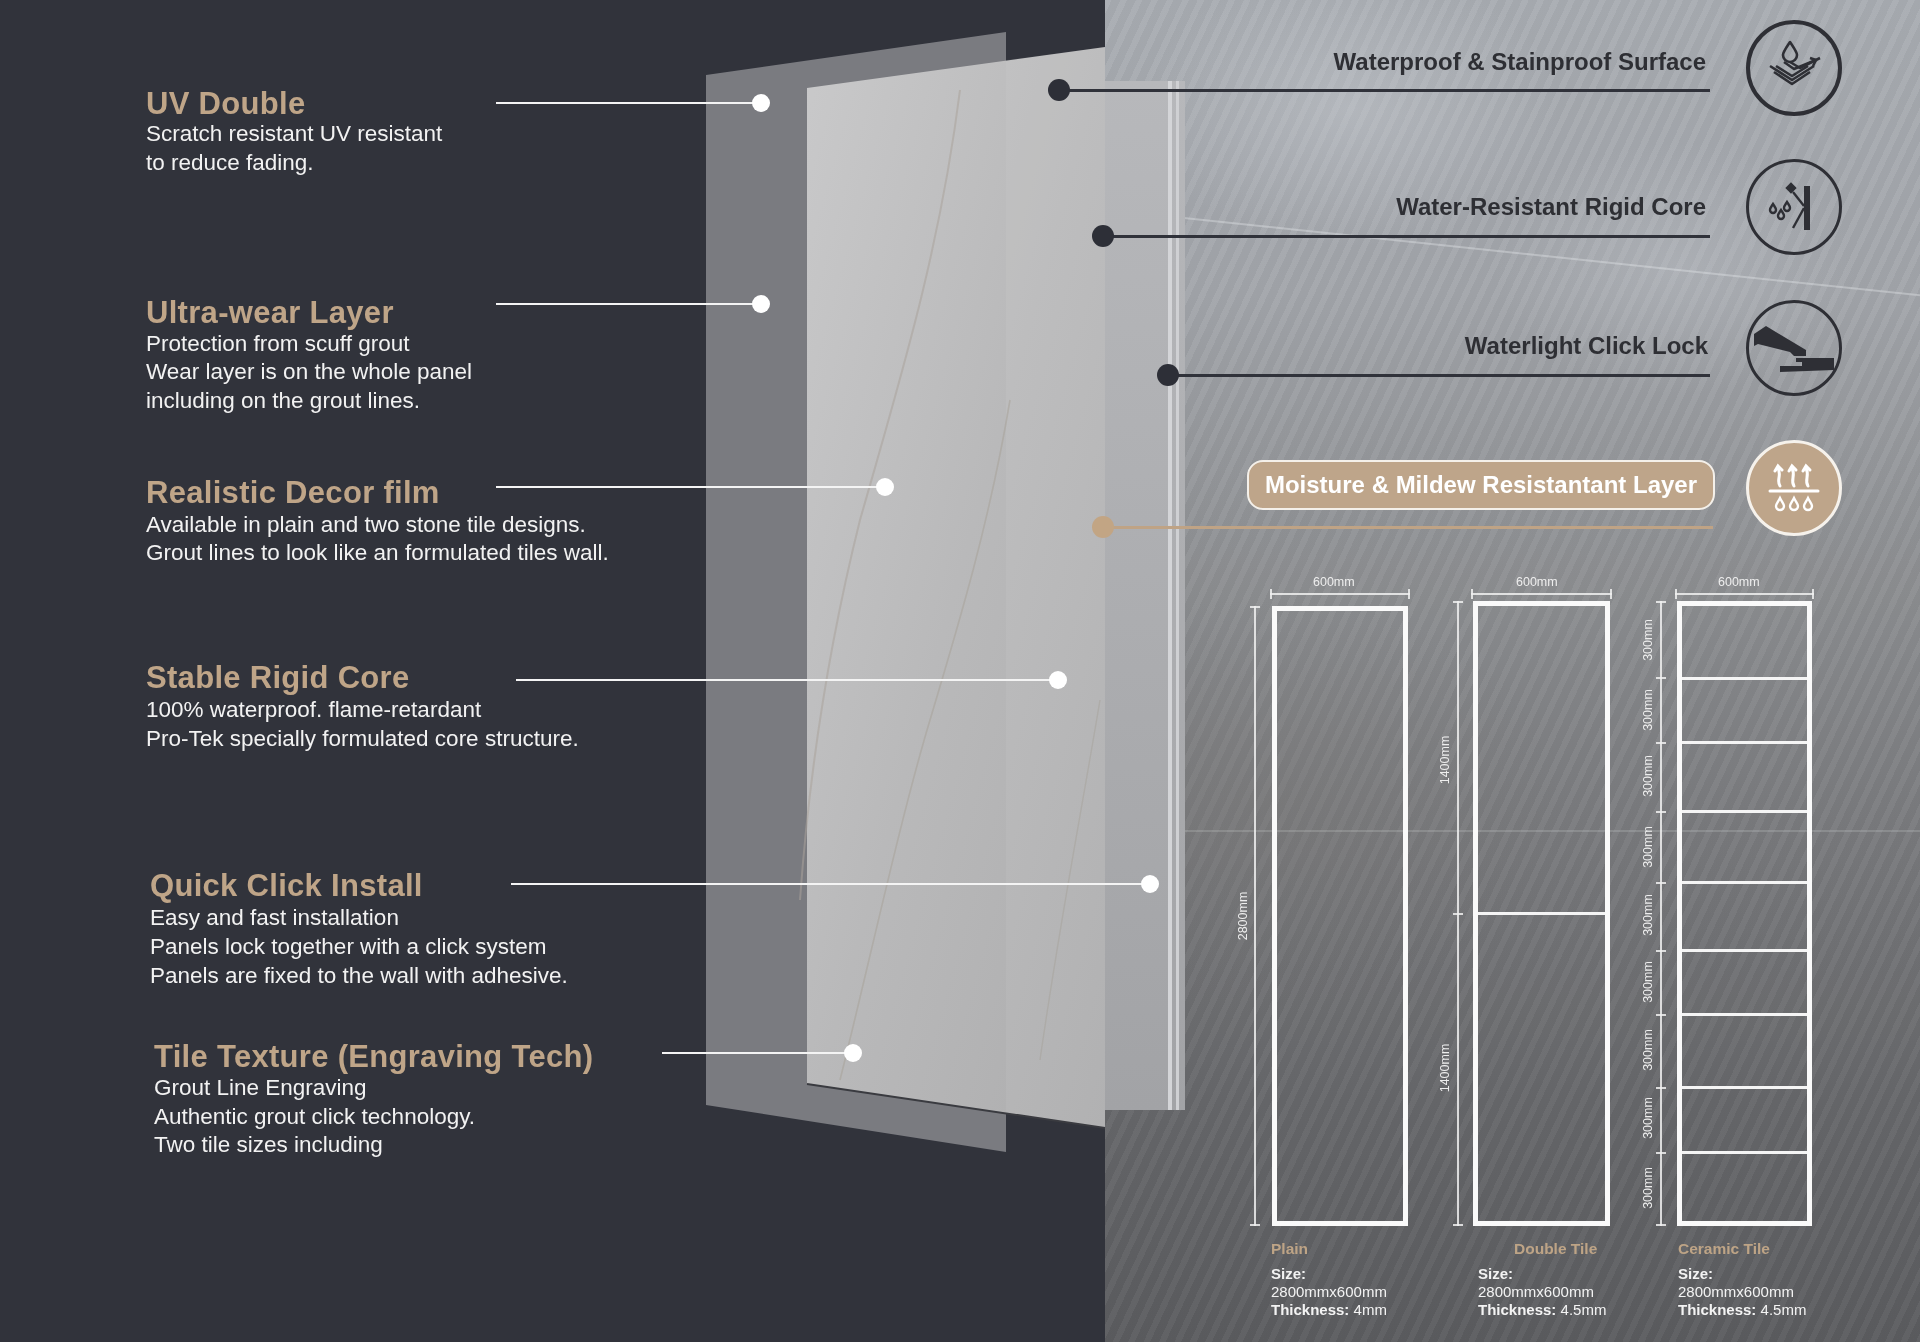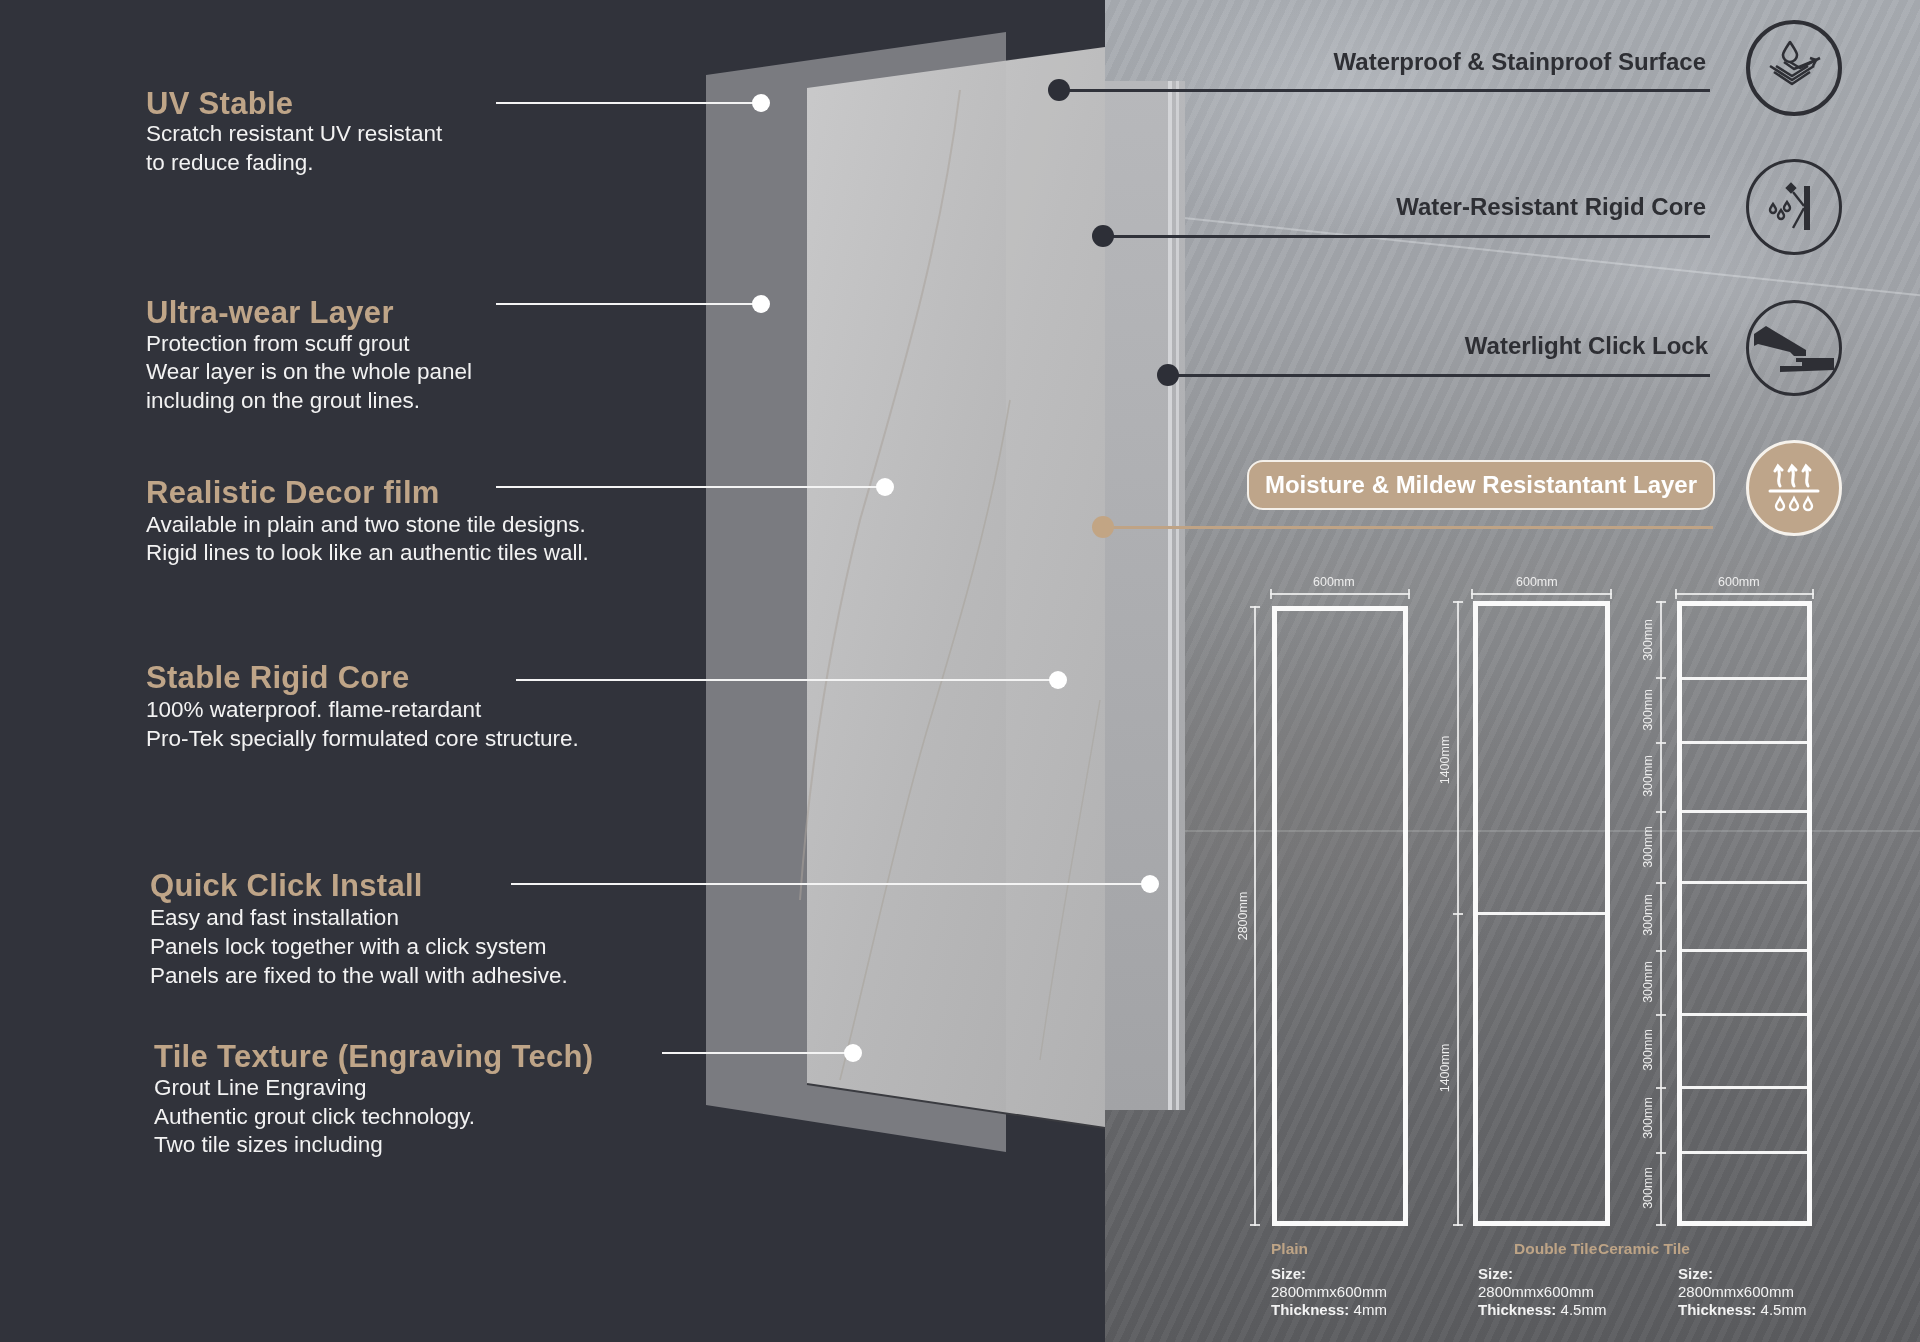--- a/index.html
+++ b/index.html
@@ -73,34 +73,34 @@
 
   <polygon points="1006,60 1105,47 1105,1128 1006,1112" fill="rgba(255,255,255,0.06)"></polygon>
 
   <path d="M960,90 C940,250 900,380 860,520 C830,640 810,760 800,900" stroke="#a9a39a" stroke-width="2" fill="none" opacity="0.55"></path>
   <path d="M1010,400 C990,520 960,620 930,720 C900,820 870,960 840,1080" stroke="#a59f96" stroke-width="1.6" fill="none" opacity="0.5"></path>
   <path d="M1100,700 C1080,820 1060,920 1040,1060" stroke="#a59f96" stroke-width="1.4" fill="none" opacity="0.45"></path>
   <line x1="807" y1="1084" x2="1105" y2="1128" stroke="#3a3b40" stroke-width="2"></line>
 </svg>
 
 <div>
-  <div class="feat-title" style="left:146px;top:88px;">UV Stable</div>
+  <div class="feat-title" style="left:146px;top:88px;">UV Double</div>
   <div class="feat-line" style="left:146px;top:123px;">Scratch resistant UV resistant</div>
   <div class="feat-line" style="left:146px;top:152px;">to reduce fading.</div>
 </div>
 <div>
   <div class="feat-title" style="left:146px;top:297px;">Ultra-wear Layer</div>
   <div class="feat-line" style="left:146px;top:333px;">Protection from scuff grout</div>
   <div class="feat-line" style="left:146px;top:361px;">Wear layer is on the whole panel</div>
   <div class="feat-line" style="left:146px;top:390px;">including on the grout lines.</div>
 </div>
 <div>
   <div class="feat-title" style="left:146px;top:477px;">Realistic Decor film</div>
   <div class="feat-line" style="left:146px;top:514px;">Available in plain and two stone tile designs.</div>
-  <div class="feat-line" style="left:146px;top:542px;">Rigid lines to look like an authentic tiles wall.</div>
+  <div class="feat-line" style="left:146px;top:542px;">Grout lines to look like an formulated tiles wall.</div>
 </div>
 <div>
   <div class="feat-title" style="left:146px;top:662px;">Stable Rigid Core</div>
   <div class="feat-line" style="left:146px;top:699px;">100% waterproof. flame-retardant</div>
   <div class="feat-line" style="left:146px;top:728px;">Pro-Tek specially formulated core structure.</div>
 </div>
 <div>
   <div class="feat-title" style="left:150px;top:870px;">Quick Click Install</div>
   <div class="feat-line" style="left:150px;top:907px;">Easy and fast installation</div>
   <div class="feat-line" style="left:150px;top:936px;">Panels lock together with a click system</div>
@@ -238,17 +238,17 @@
   <div class="tile" style="left:1677px;top:601px;width:135px;height:625px;">
     <div class="tile-div" style="top:71px;"></div>
     <div class="tile-div" style="top:135px;"></div>
     <div class="tile-div" style="top:204px;"></div>
     <div class="tile-div" style="top:275px;"></div>
     <div class="tile-div" style="top:343px;"></div>
     <div class="tile-div" style="top:407px;"></div>
     <div class="tile-div" style="top:480px;"></div>
     <div class="tile-div" style="top:545px;"></div>
   </div>
-  <div class="spec-name" style="left:1598px;top:1240px;">Ceramic Tile</div>
+  <div class="spec-name" style="left:1678px;top:1240px;">Ceramic Tile</div>
   <div class="spec-line" style="left:1678px;top:1266px;font-weight:bold;">Size:</div>
   <div class="spec-line" style="left:1678px;top:1284px;">2800mmx600mm</div>
   <div class="spec-line" style="left:1678px;top:1302px;"><b>Thickness:</b> <span>4.5mm</span></div>
 </div>
 
 </body></html>

